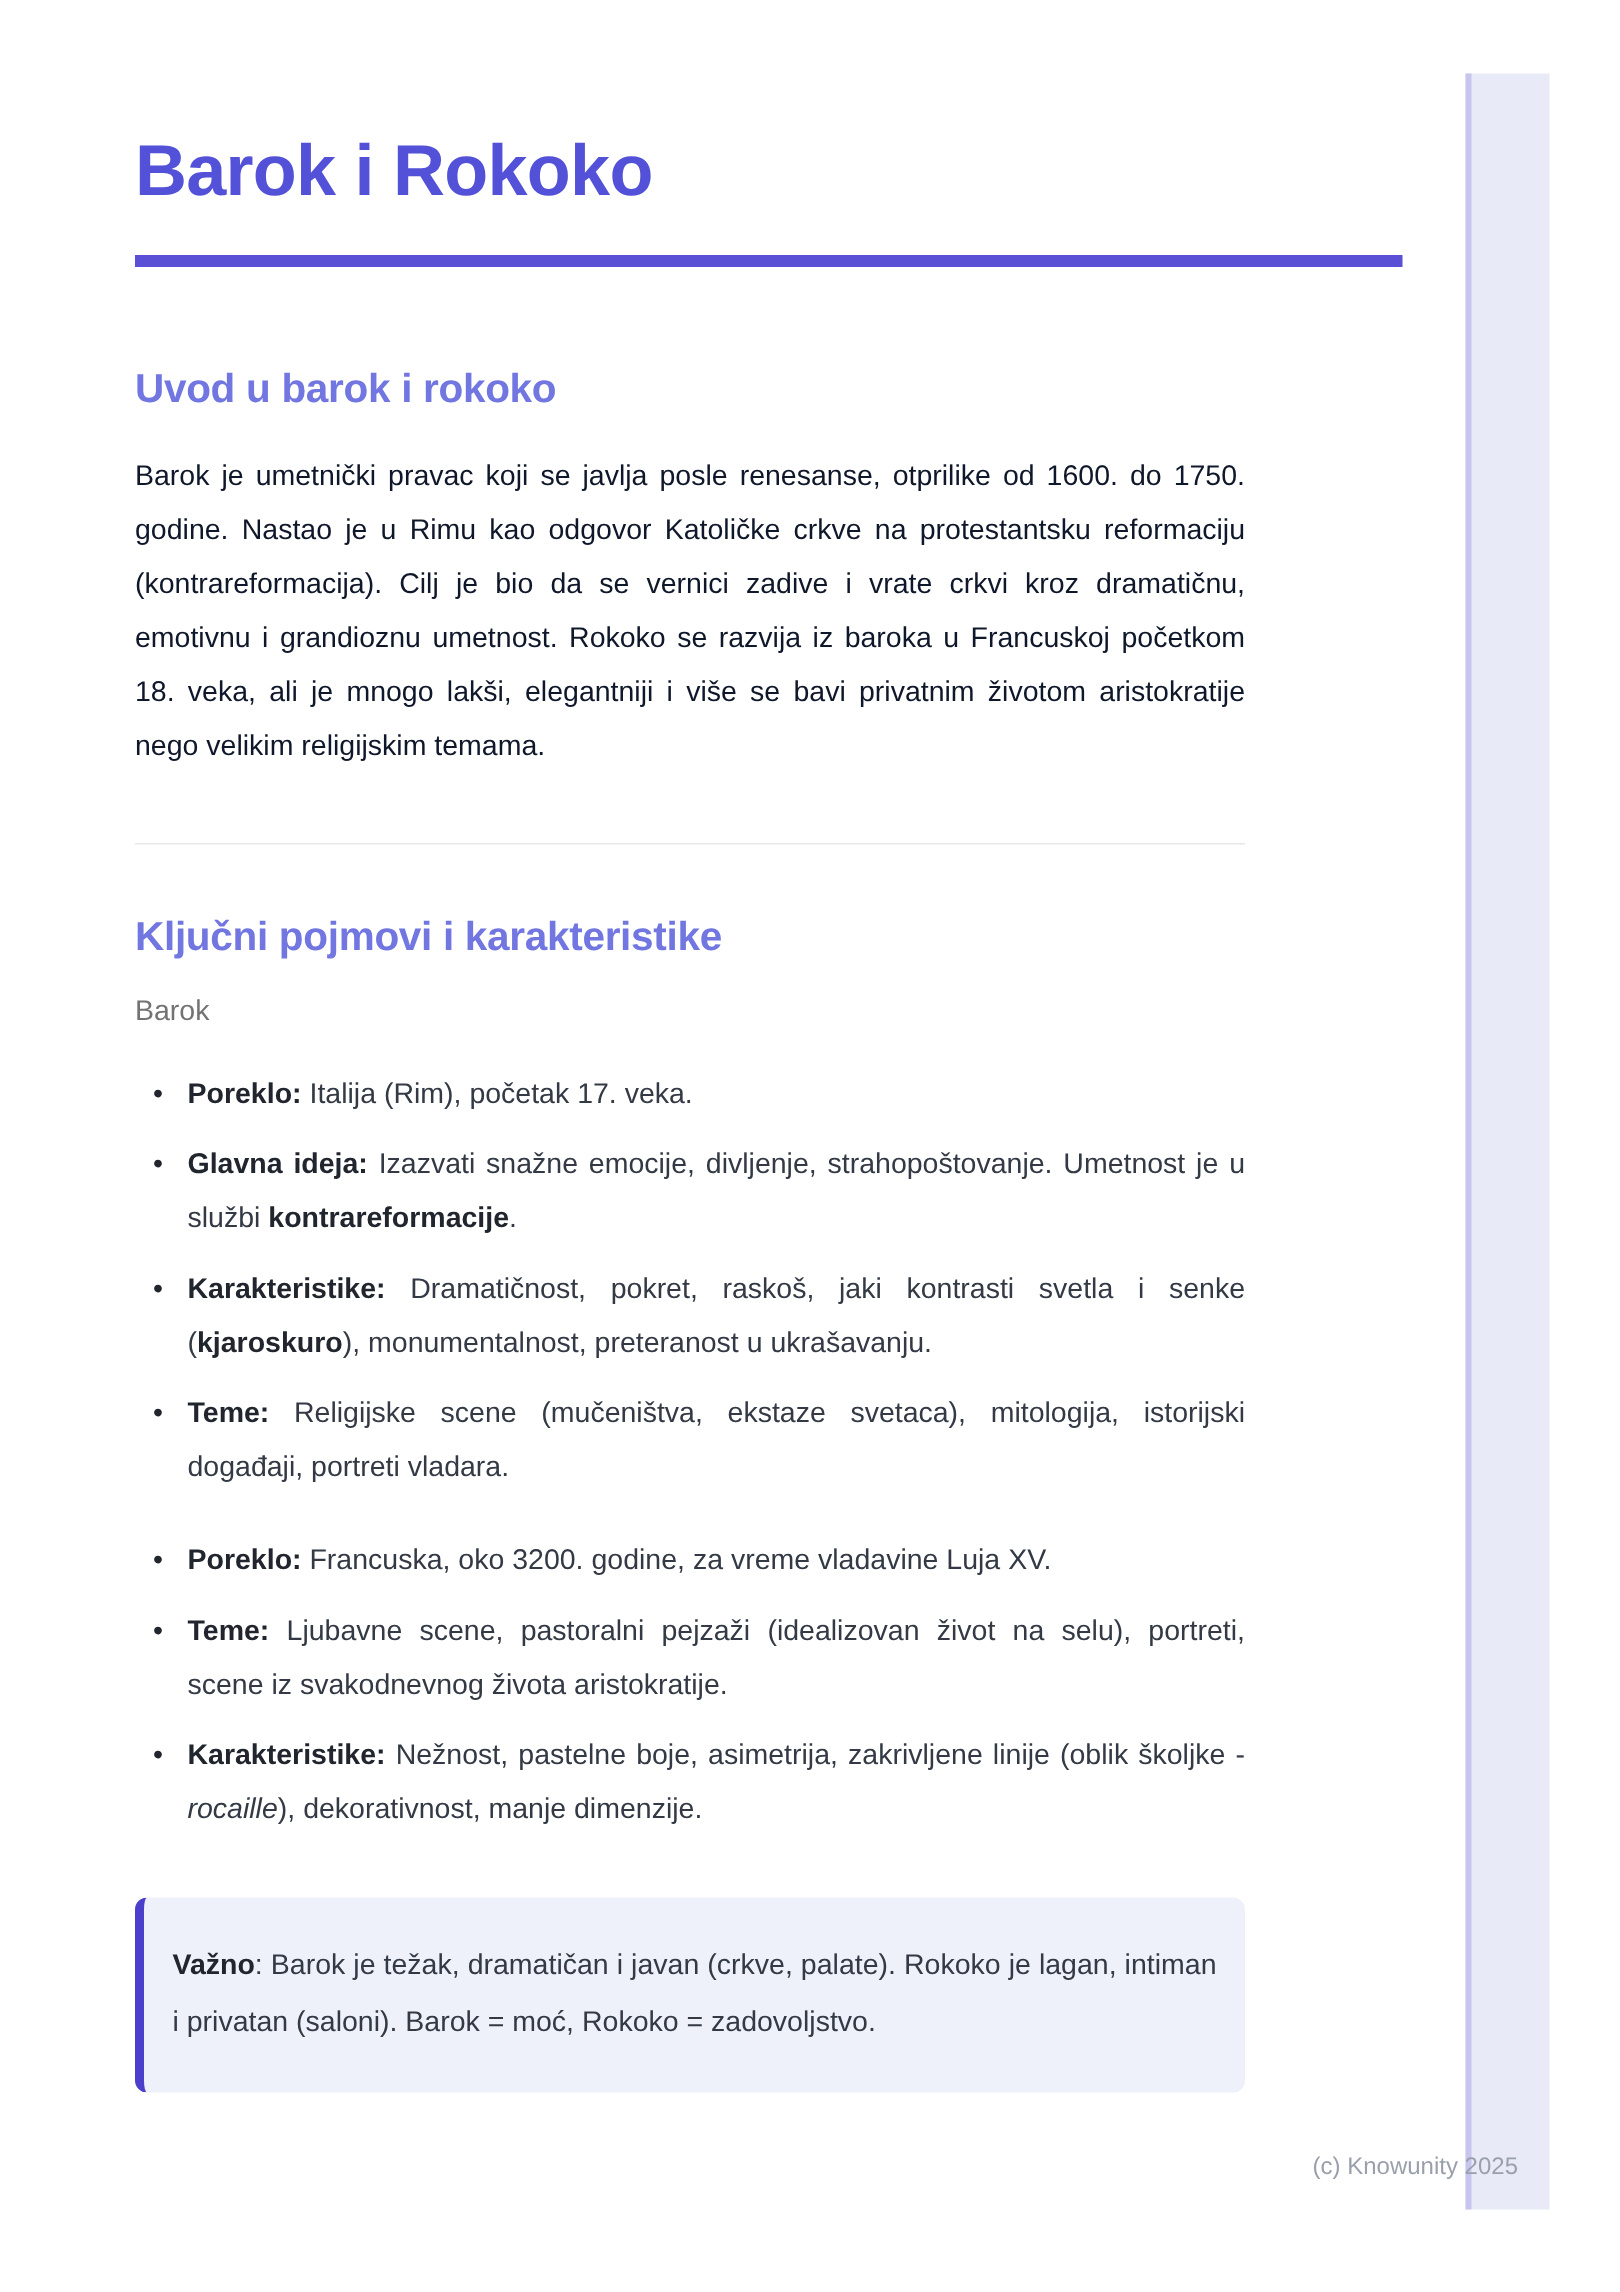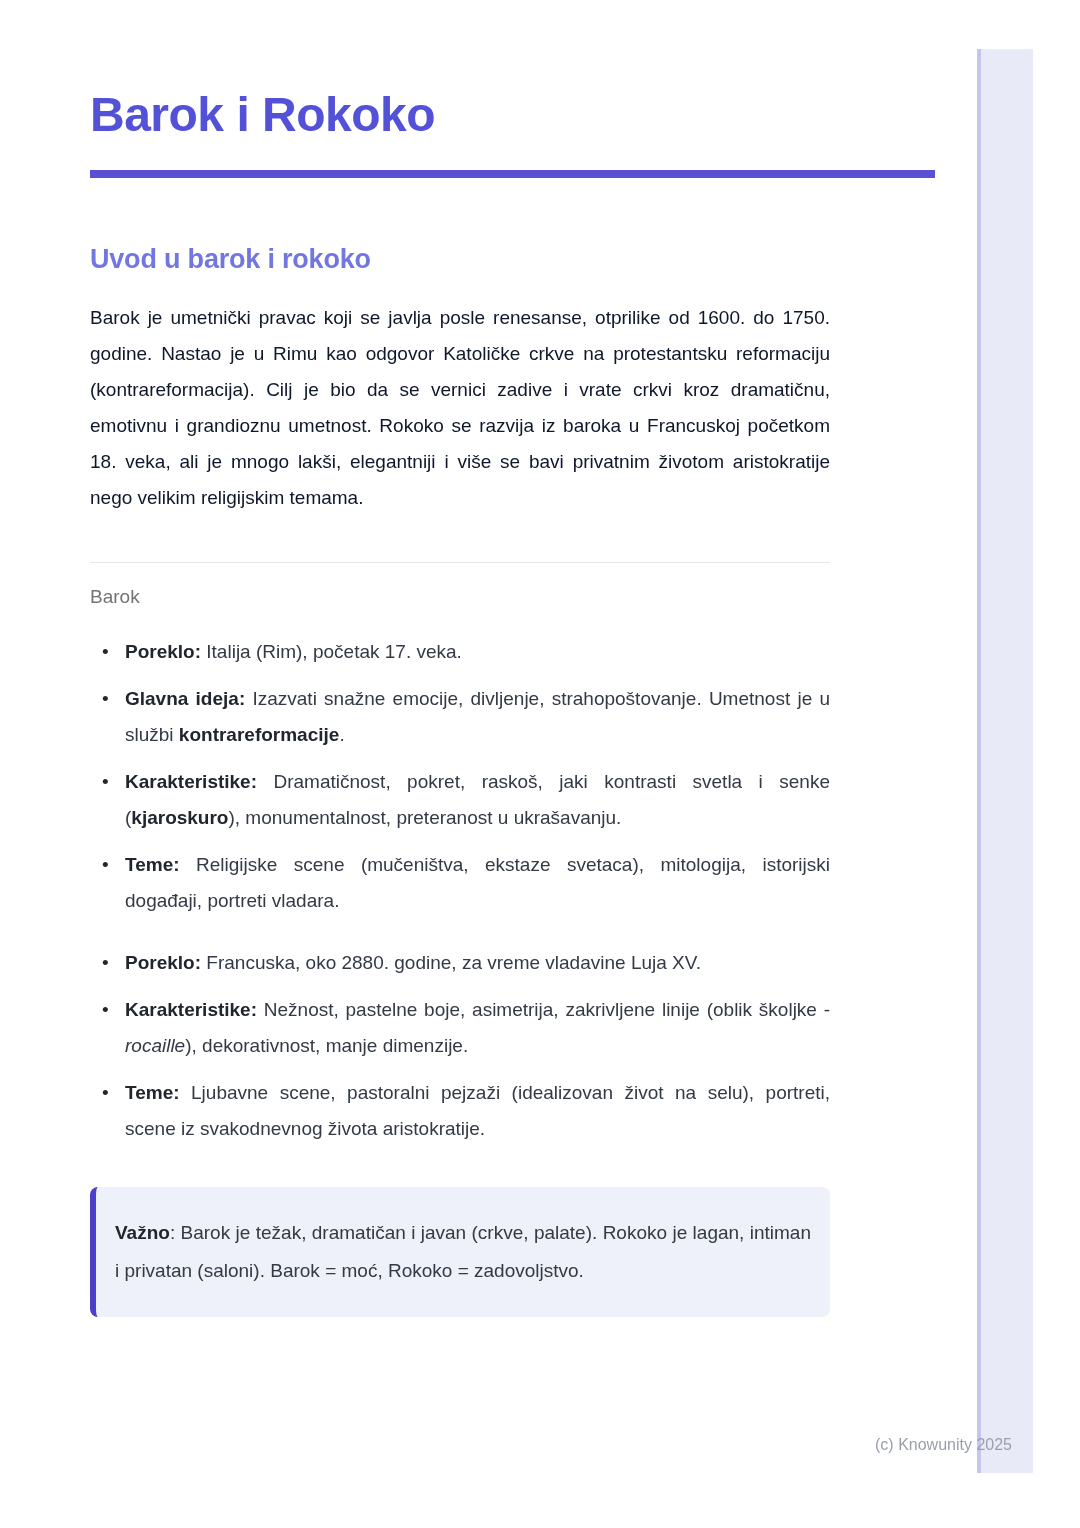--- a/index.html
+++ b/index.html
@@ -122,35 +122,36 @@
 
   <h1 class="doc-title">Barok i Rokoko</h1>
   <div class="title-rule"></div>
 
   <h2 class="section-heading h-intro">Uvod u barok i rokoko</h2>
 
   <p class="body-par">Barok je umetnički pravac koji se javlja posle renesanse, otprilike od 1600. do 1750. godine. Nastao je u Rimu kao odgovor Katoličke crkve na protestantsku reformaciju (kontrareformacija). Cilj je bio da se vernici zadive i vrate crkvi kroz dramatičnu, emotivnu i grandioznu umetnost. Rokoko se razvija iz baroka u Francuskoj početkom 18. veka, ali je mnogo lakši, elegantniji i više se bavi privatnim životom aristokratije nego velikim religijskim temama.</p>
 
   <hr class="divider">
 
+  <h2 class="section-heading h-key">Ključni pojmovi i karakteristike</h2>
 
   <h3 class="sub-heading">Barok</h3>
 
   <ul class="points">
     <li><span class="b">Poreklo:</span><span> Italija (Rim), početak 17. veka.</span></li>
     <li><span class="b">Glavna ideja:</span><span> Izazvati snažne emocije, divljenje, strahopoštovanje. Umetnost je u službi </span><span class="b">kontrareformacije</span><span>.</span></li>
     <li><span class="b">Karakteristike:</span><span> Dramatičnost, pokret, raskoš, jaki kontrasti svetla i senke (</span><span class="b">kjaroskuro</span><span>), monumentalnost, preteranost u ukrašavanju.</span></li>
     <li><span class="b">Teme:</span><span> Religijske scene (mučeništva, ekstaze svetaca), mitologija, istorijski događaji, portreti vladara.</span></li>
   </ul>
 
 
   <ul class="points">
-    <li><span class="b">Poreklo:</span><span> Francuska, oko 2880. godine, za vreme vladavine Luja XV.</span></li>
+    <li><span class="b">Poreklo:</span><span> Francuska, oko 3200. godine, za vreme vladavine Luja XV.</span></li>
+    <li><span class="b">Teme:</span><span> Ljubavne scene, pastoralni pejzaži (idealizovan život na selu), portreti, scene iz svakodnevnog života aristokratije.</span></li>
     <li><span class="b">Karakteristike:</span><span> Nežnost, pastelne boje, asimetrija, zakrivljene linije (oblik školjke - </span><span class="it">rocaille</span><span>), dekorativnost, manje dimenzije.</span></li>
-    <li><span class="b">Teme:</span><span> Ljubavne scene, pastoralni pejzaži (idealizovan život na selu), portreti, scene iz svakodnevnog života aristokratije.</span></li>
   </ul>
 
   <div class="callout">
     <span class="b">Važno</span><span>: Barok je težak, dramatičan i javan (crkve, palate). Rokoko je lagan, intiman i privatan (saloni). Barok = moć, Rokoko = zadovoljstvo.</span>
   </div>
 
 </div>
 
 <div class="footer-credit">(c) Knowunity 2025</div>
 

